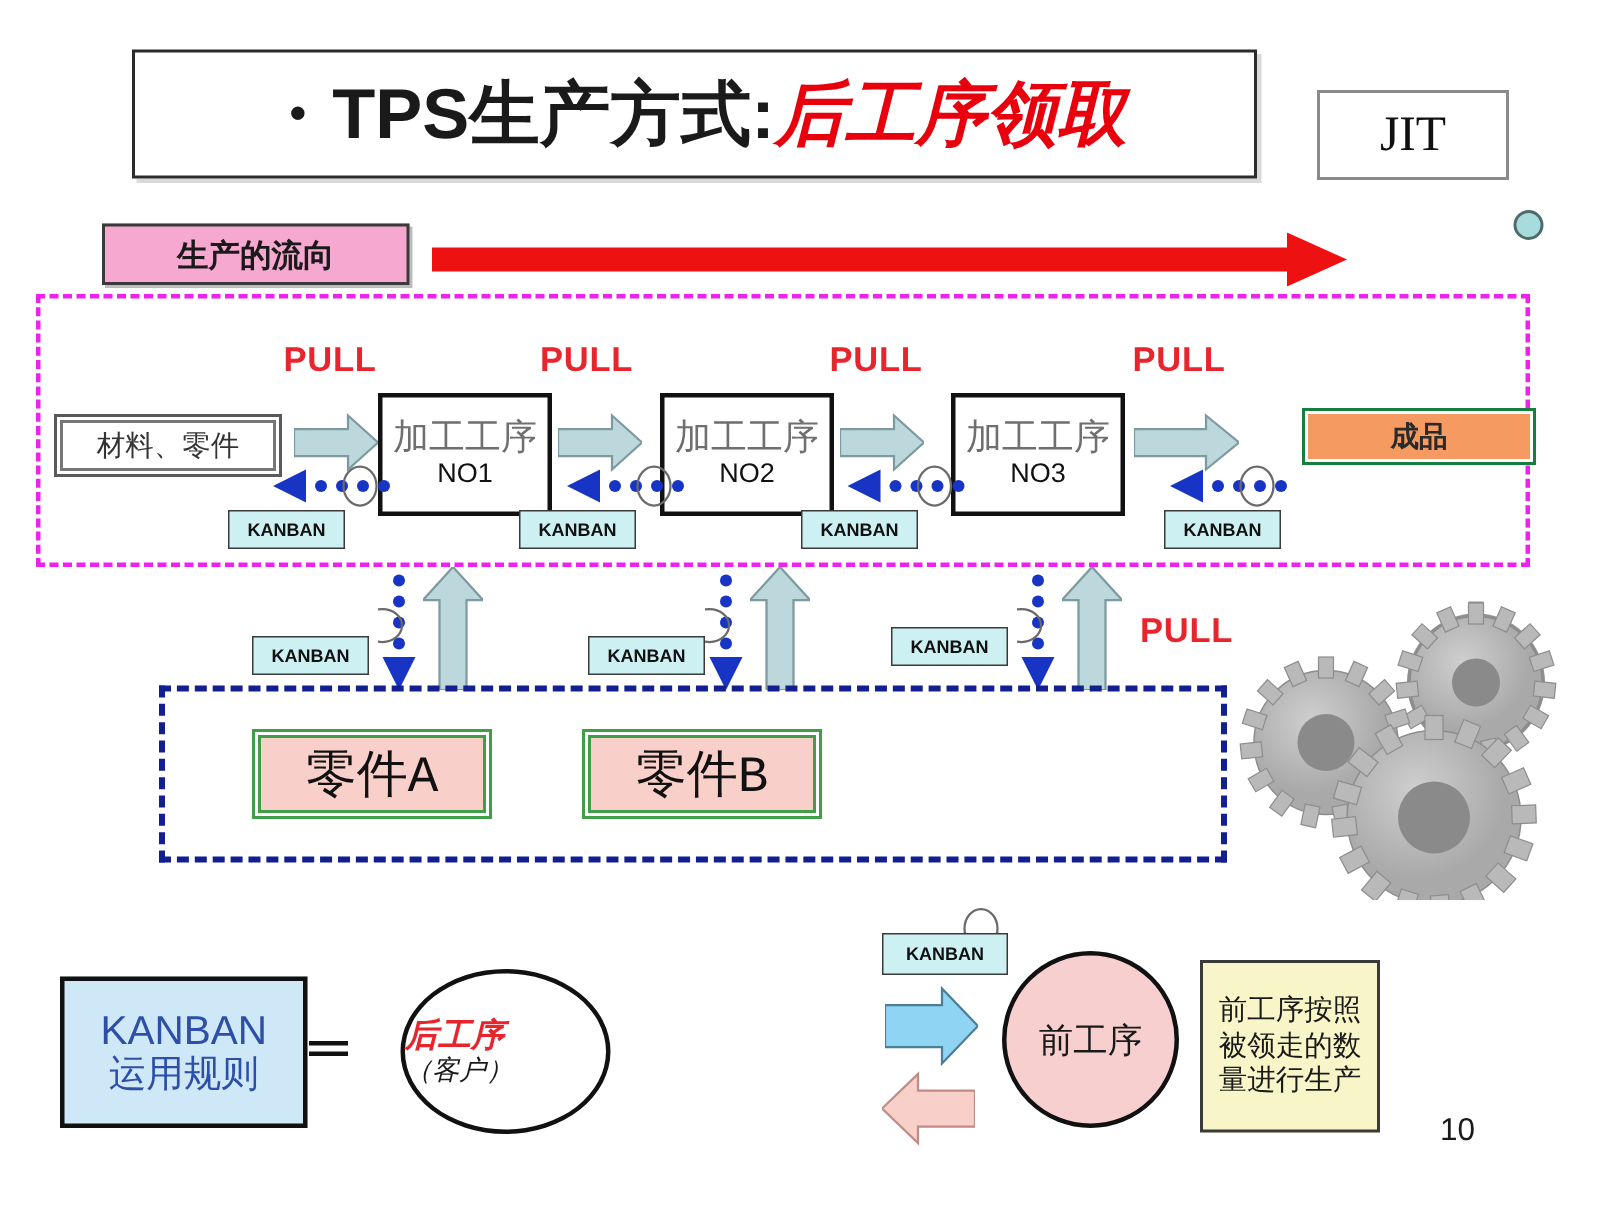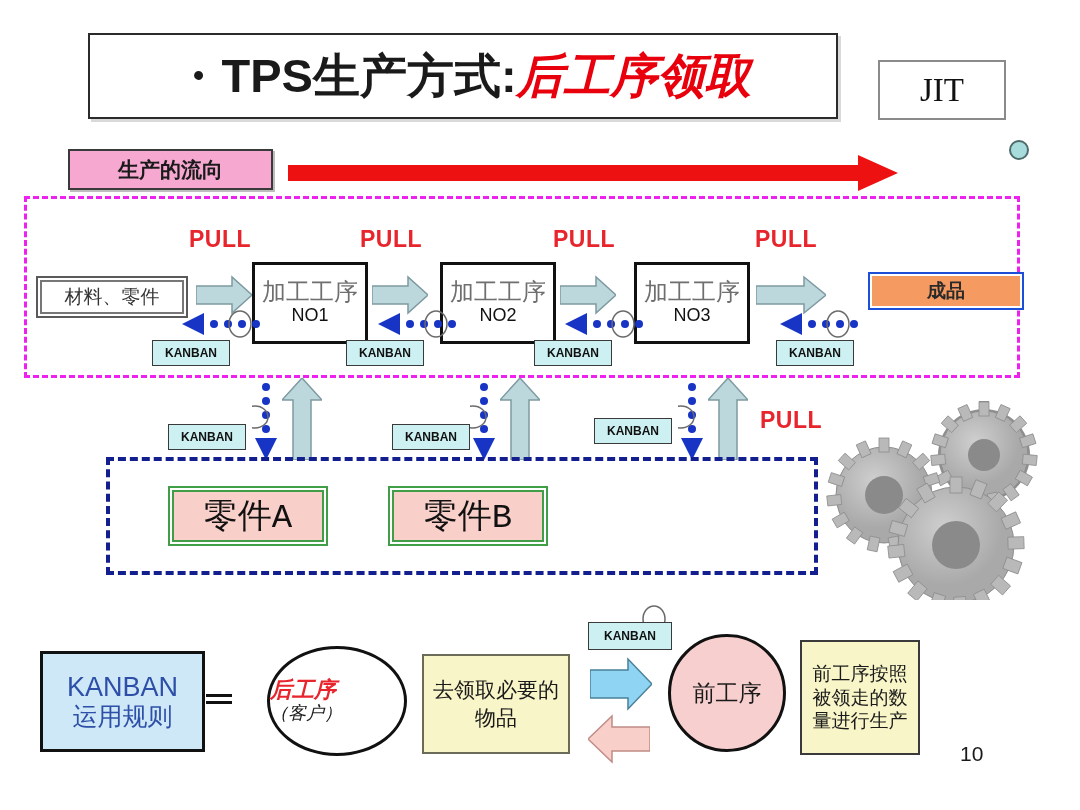--- a/index.html
+++ b/index.html
@@ -105,21 +105,21 @@
   .proc-box .no {
     font-size: 18px; color: #111; line-height: 1.2; font-weight: 400;
     font-family: "Liberation Sans", "DejaVu Sans", sans-serif;
     text-align: right;
   }
 
   
   #finished-box {
     left: 868px; top: 272px; width: 156px; height: 38px;
     background: #f59b62;
-    border: 2px solid #1d4ed8;
+    border: 2px solid #15803d;
     box-shadow: inset 0 0 0 2px #ffffff;
     display: flex; align-items: center; justify-content: center;
     font-size: 19px; font-weight: 700; color: #2a2a2a;
     font-family: "Liberation Serif", "DejaVu Serif", serif;
   }
 
   
   .kanban {
     height: 26px; width: 78px;
     background: #cdf0f2;
@@ -482,21 +482,20 @@
   <div class="abs" id="equals">
     <div></div>
       <div></div>
   </div>
 
   <div class="abs" id="after-ellipse">
     <div class="l1">后工序</div>
     <div class="l2">（客户）</div>
   </div>
 
-  <div class="abs" id="pickup-box">去领取必要的物品</div>
 
   <div class="abs" id="kanban-bottom">
     <svg width="80" height="30" viewBox="0 0 80 30" style="position:absolute; left:44px; top:-16px;">
       <ellipse cx="22" cy="18" rx="11" ry="13" fill="#ffffff" stroke="#6a6a6a" stroke-width="1.5"></ellipse>
     </svg>
     <div class="kanban" style="position:absolute; left:0; top:5px; width:82px;">KANBAN</div>
   </div>
 
   <div class="abs" style="left:590px; top:657px;">
     <svg width="62" height="54" viewBox="0 0 62 54">

